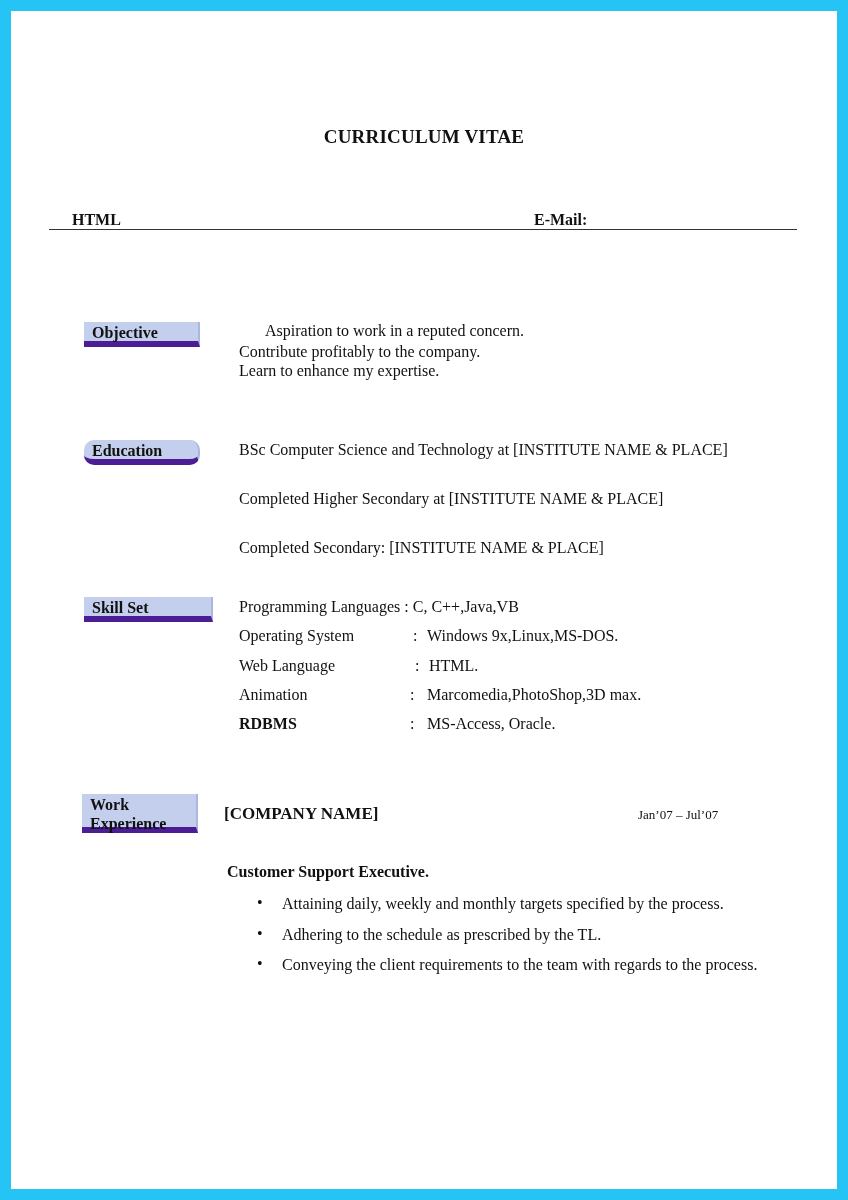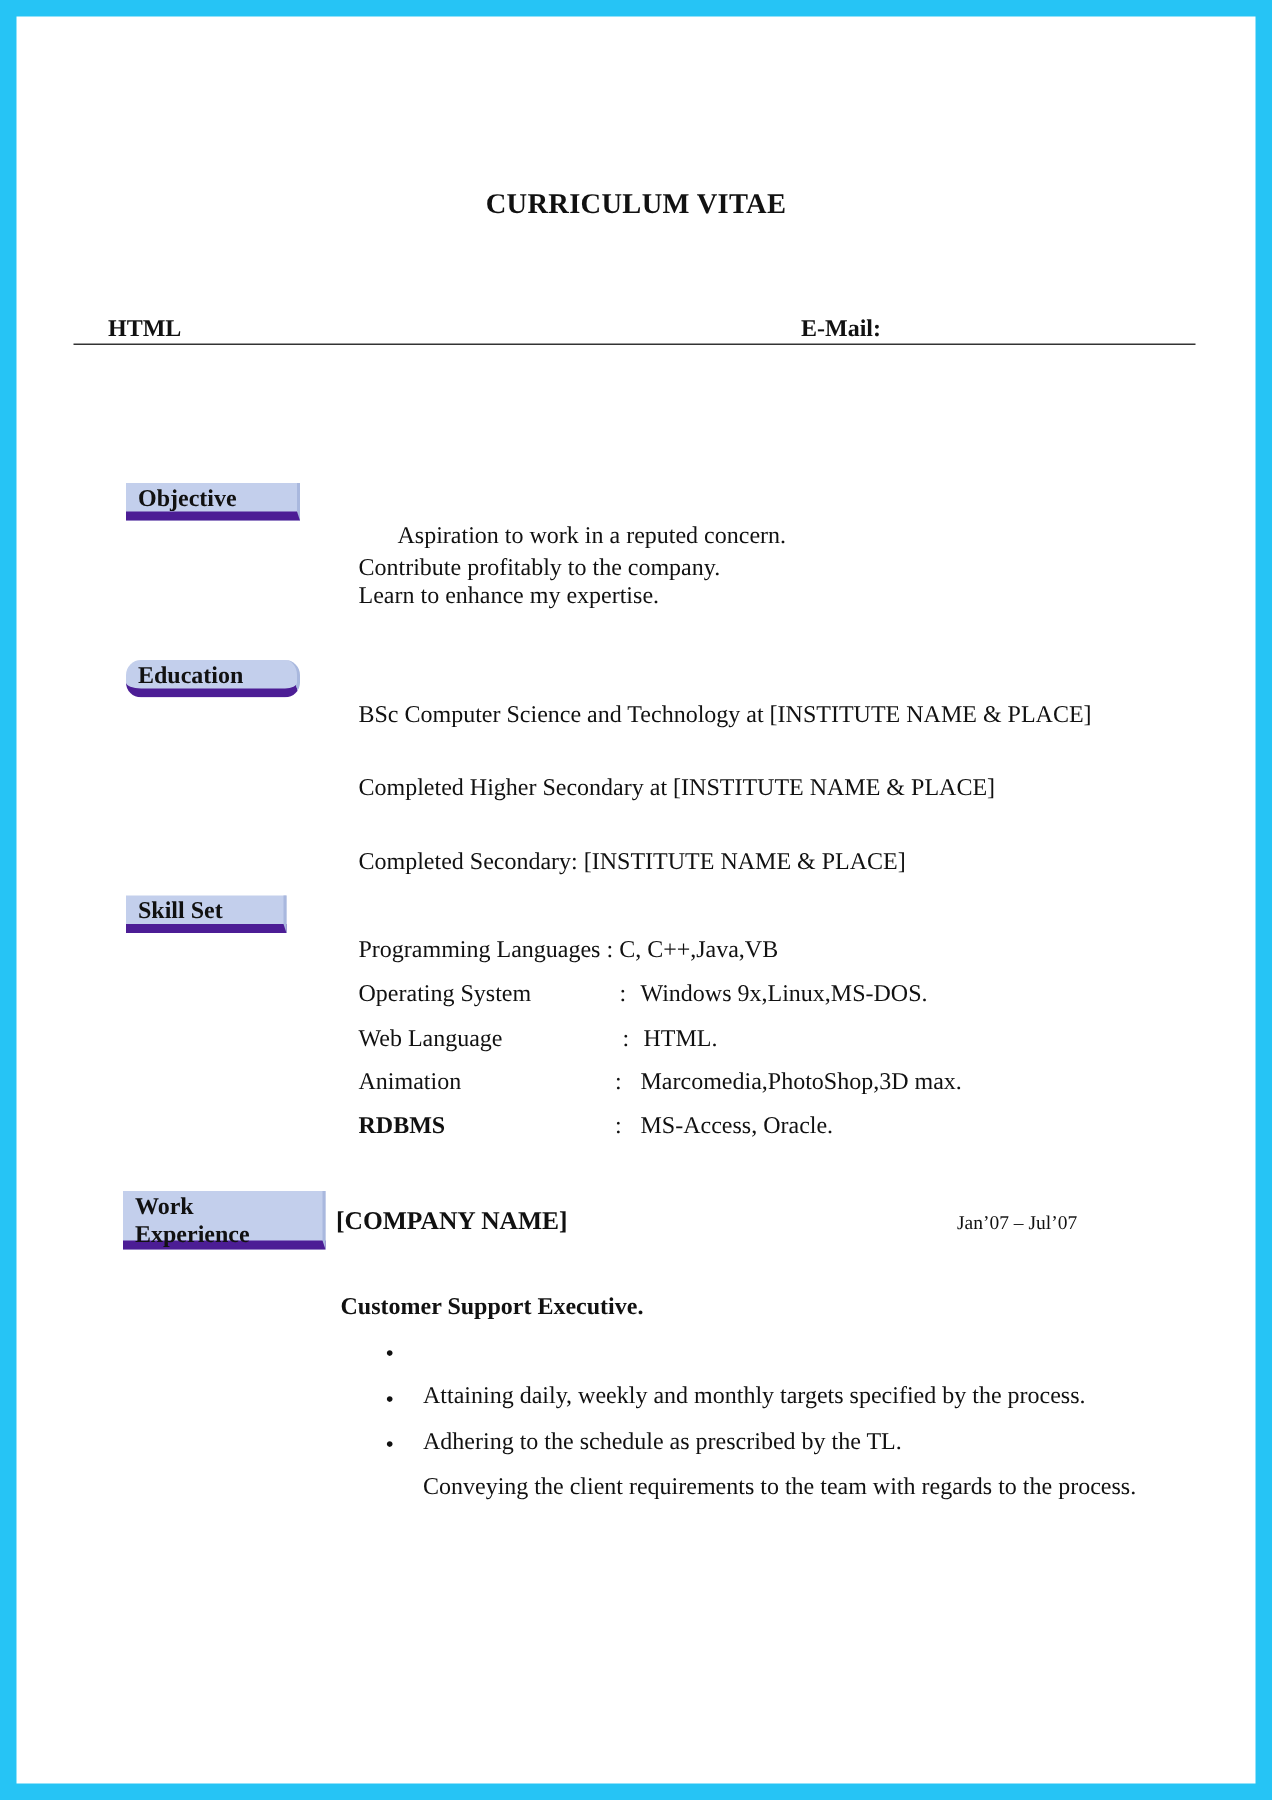--- a/index.html
+++ b/index.html
@@ -25,21 +25,21 @@
       position: absolute;
       background: #c3cfec;
       border-right: 2px solid #a9b8de;
       border-bottom: 6px solid #4c1d95;
       font-weight: bold;
       font-size: 16px;
       padding: 2px 8px;
       box-sizing: border-box;
       line-height: 18px;
     }
-    .txt { font-size: 16px; line-height: 19px; margin-top: 27px; }
+    .txt { font-size: 16px; line-height: 19px; }
     .bullet { font-size: 16px; }
   </style>
 </head>
 <body>
 
 <div class="page"></div>
 
 <div class="abs title">CURRICULUM VITAE</div>
 
 <div class="abs hdr" style="left:72px; top:211px;">HTML</div>
@@ -49,21 +49,21 @@
 <div class="label" style="left:84px; top:322px; width:116px; height:25px;">Objective</div>
 <div class="abs txt" style="left:265px; top:321px;">Aspiration to work in a reputed concern.</div>
 <div class="abs txt" style="left:239px; top:342px;">Contribute profitably to the company.</div>
 <div class="abs txt" style="left:239px; top:361px;">Learn to enhance my expertise.</div>
 
 <div class="label" style="left:84px; top:440px; width:116px; height:25px;border-radius:10px;">Education</div>
 <div class="abs txt" style="left:239px; top:440px;">BSc Computer Science and Technology at [INSTITUTE NAME &amp; PLACE]</div>
 <div class="abs txt" style="left:239px; top:489px;">Completed Higher Secondary at [INSTITUTE NAME &amp; PLACE]</div>
 <div class="abs txt" style="left:239px; top:538px;">Completed Secondary: [INSTITUTE NAME &amp; PLACE]</div>
 
-<div class="label" style="left:84px; top:597px; width:107px; height:25px;">Skill Set</div>
+<div class="label" style="left:84px; top:597px; width:129px; height:25px;">Skill Set</div>
 
 <div class="abs txt" style="left:239px; top:597px;">
   <span>Programming Languages :</span>
   <span>C, C++,Java,VB</span>
 </div>
 
 <div class="abs txt" style="left:239px; top:626px;">Operating System</div>
 <div class="abs txt" style="left:413px; top:626px;">:</div>
 <div class="abs txt" style="left:427px; top:626px;">Windows 9x,Linux,MS-DOS.</div>
 
@@ -72,21 +72,21 @@
 <div class="abs txt" style="left:429px; top:656px;">HTML.</div>
 
 <div class="abs txt" style="left:239px; top:685px;">Animation</div>
 <div class="abs txt" style="left:410px; top:685px;">:</div>
 <div class="abs txt" style="left:427px; top:685px;">Marcomedia,PhotoShop,3D max.</div>
 
 <div class="abs txt" style="left:239px; top:714px;font-weight:bold;">RDBMS</div>
 <div class="abs txt" style="left:410px; top:714px;">:</div>
 <div class="abs txt" style="left:427px; top:714px;">MS-Access, Oracle.</div>
 
-<div class="label" style="left:82px; top:794px; width:135px; height:39px; padding-top:1px; line-height:19px;">
+<div class="label" style="left:82px; top:794px; width:116px; height:39px; padding-top:1px; line-height:19px;">
   <div>Work</div>
   <div>Experience</div>
 </div>
 <div class="abs" style="left:224px; top:804px; font-size:17px; font-weight:bold;">[COMPANY NAME]</div>
 <div class="abs" style="left:638px; top:807px; font-size:13px;">Jan’07 – Jul’07</div>
 
 <div class="abs" style="left:227px; top:863px; font-size:16px; font-weight:bold;">Customer Support Executive.</div>
 
 <div class="abs bullet" style="left:257px; top:894px;">•</div>
 <div class="abs txt" style="left:282px; top:894px;">Attaining daily, weekly and monthly targets specified by the process.</div>

